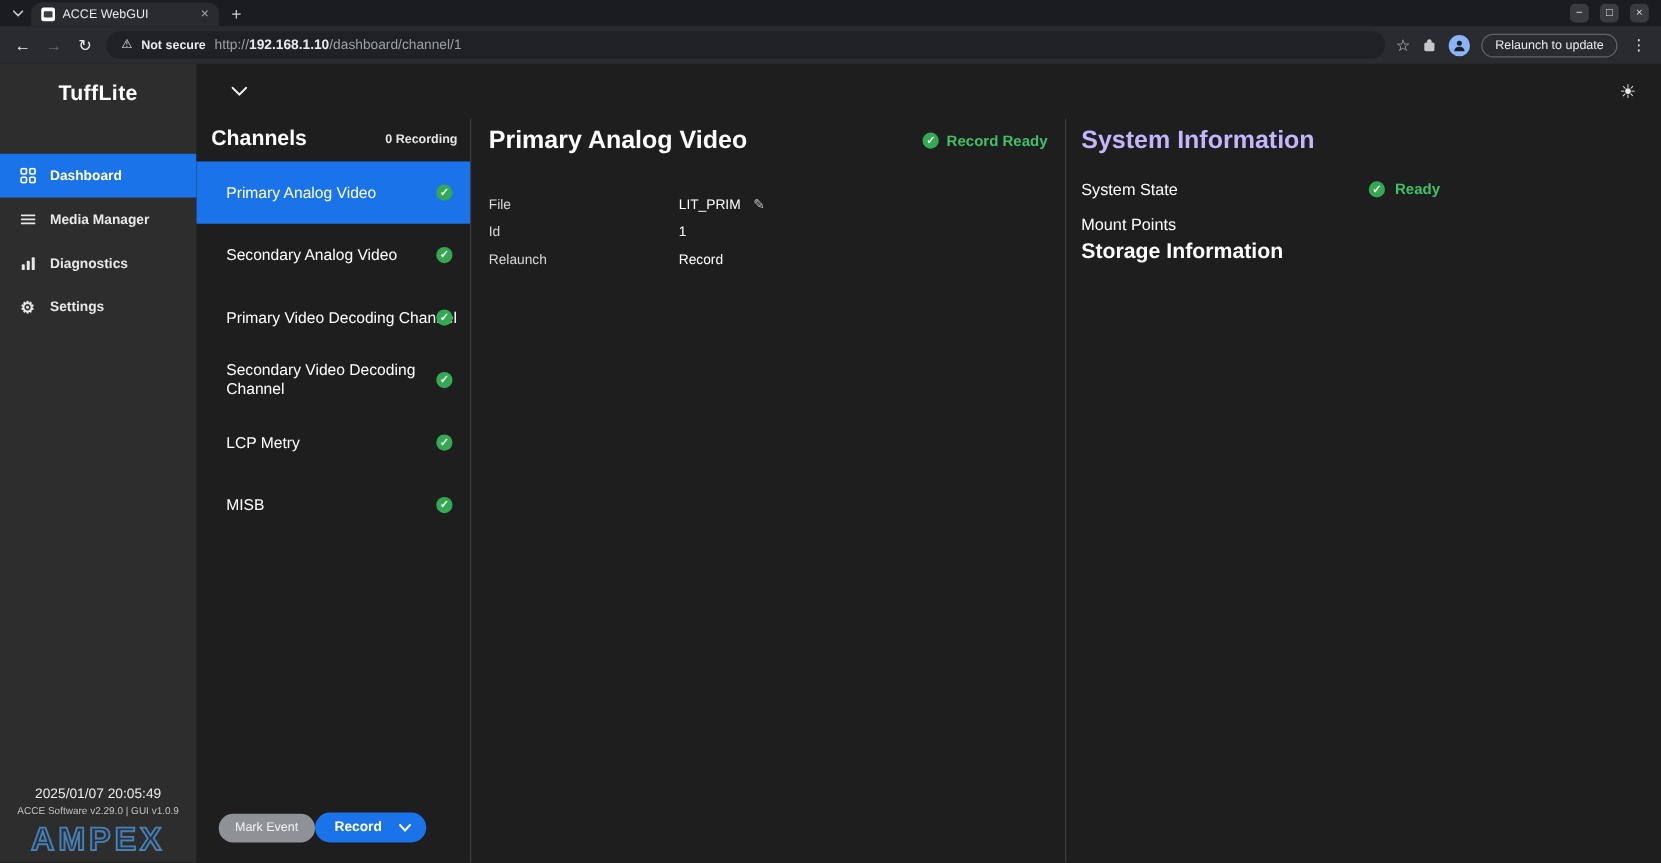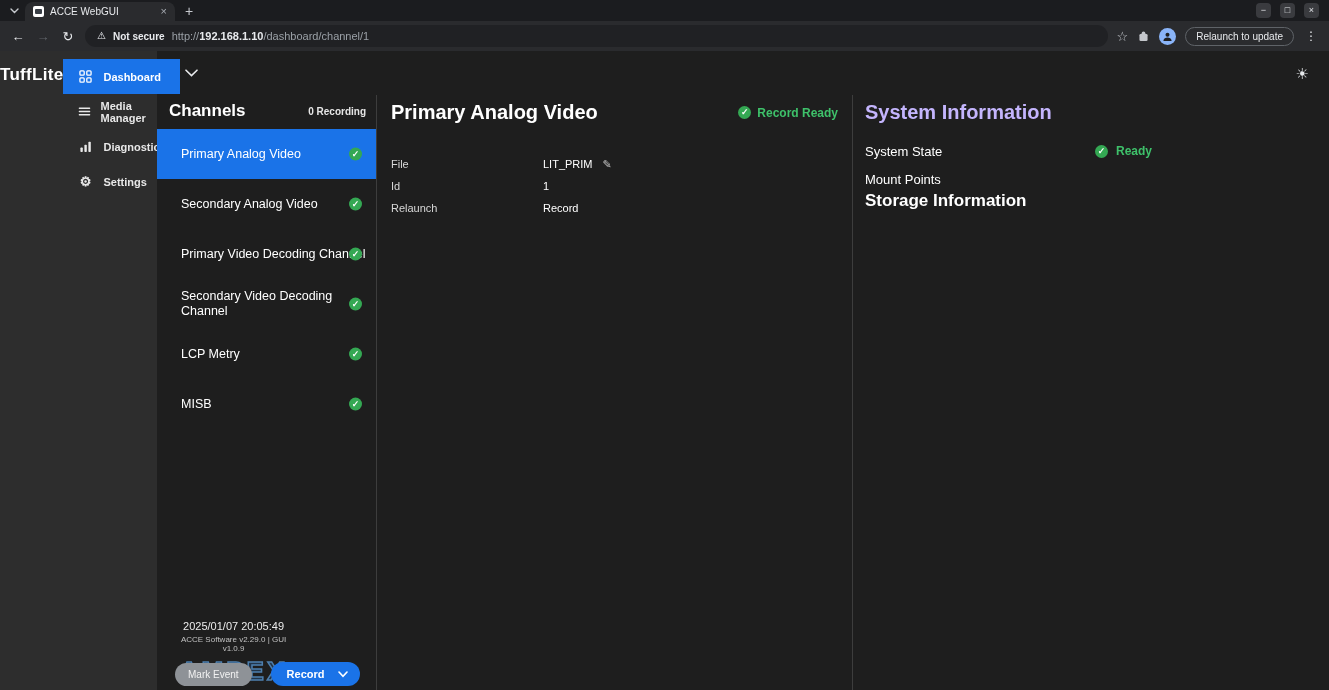--- a/index.html
+++ b/index.html
@@ -27,21 +27,21 @@
   .notsecure { font-size:10px; font-weight:700; color:#e8eaed; white-space:nowrap; }
   .url { font-size:11px; color:#9aa0a6; white-space:nowrap; overflow:hidden; }
   .url .host { color:#e8eaed; font-weight:600; }
   .tb-ico { font-size:13px; color:#c4c7cc; line-height:1; display:flex; align-items:center; }
   .avatar { width:17px; height:17px; border-radius:50%; background:#8ab4f8; display:flex; align-items:center; justify-content:center; }
   .relaunch { border:1px solid #5f6368; border-radius:12px; padding:3px 10px; font-size:10px; color:#e8eaed; white-space:nowrap; background:transparent; }
   .kebab { font-size:12px; color:#e8eaed; padding:0 2px; }
 
   
   .page { flex:1; display:flex; min-height:0; }
-  .sidebar { width:157px; background:#2d2d2d; display:flex; flex-direction:row; flex:0 0 auto; }
+  .sidebar { width:157px; background:#2d2d2d; display:flex; flex-direction:column; flex:0 0 auto;gap:16px; }
   .brand { height:48px; display:flex; align-items:center; justify-content:center; font-size:17px; font-weight:700; color:#ffffff; letter-spacing:0.3px; }
   .nav { margin-top:8px; display:flex; flex-direction:column; }
   .nav-item { height:35px; display:flex; align-items:center; gap:10px; padding:0 14px; font-size:11px; font-weight:700; color:#e8e8e8; cursor:default; }
   .nav-item.active { background:#1a73e8; color:#ffffff; }
   .ni { width:16px; display:flex; justify-content:center; align-items:center; color:inherit; font-size:13px; line-height:1; }
   .sidebar-footer { margin-top:auto; text-align:center; padding-bottom:6px; }
   .timestamp { font-size:11px; color:#ececec; }
   .version { font-size:8px; color:#c2c2c2; margin-top:3px; }
   .ampex { margin-top:5px; font-size:26px; font-weight:800; letter-spacing:3px; color:#22354a; -webkit-text-stroke:1.5px #4d7fae; line-height:1; }
 
@@ -56,21 +56,21 @@
   .channels-title { font-size:17px; font-weight:700; color:#ffffff; }
   .recording-count { font-size:10px; font-weight:600; color:#e6e6e6; }
   .channel-list { flex:1; min-height:0; overflow:hidden; display:flex; flex-direction:column; }
   .channel-item { position:relative; min-height:50px; display:flex; align-items:center; padding:6px 38px 6px 24px; font-size:12.5px; color:#ffffff; cursor:default; }
   .channel-item.active { background:#1a73e8; }
   .channel-item .label { line-height:1.2; }
   .channel-item.nowrap { padding-right:0; }
   .channel-item.nowrap .label { white-space:nowrap; }
   .check { width:13px; height:13px; border-radius:50%; background:#34a853; color:#ffffff; font-size:9px; font-weight:700; display:flex; align-items:center; justify-content:center; line-height:1; flex:0 0 auto; }
   .channel-item > .check { position:absolute; right:14px; top:50%; transform:translateY(-50%); }
-  .channel-actions { display:flex; align-items:center; gap:19px; padding:10px 14px 4px 18px; }
+  .channel-actions { display:flex; align-items:center; padding:10px 14px 16px 18px; }
   .btn-mark { background:#8e9297; color:#f2f2f2; font-size:10px; border:none; border-radius:13px; padding:6px 13px; font-family:inherit; }
   .btn-record { background:#1a73e8; color:#ffffff; font-size:11px; font-weight:600; border:none; border-radius:14px; padding:6px 12px 6px 16px; display:flex; align-items:center; gap:14px; font-family:inherit; }
 
   .detail { width:476px; flex:0 0 auto; border-right:1px solid #3d3d3d; padding:6px 14px; display:flex; flex-direction:column; }
   .detail-header { display:flex; align-items:center; justify-content:space-between; }
   .detail-title { font-size:20px; font-weight:700; color:#ffffff; }
   .status { display:flex; align-items:center; gap:6px; font-size:12px; font-weight:600; color:#3ec16a; }
   .fields { margin-top:34px; display:flex; flex-direction:column; gap:10px; }
   .field-row { display:flex; align-items:center; font-size:11px; }
   .field-label { width:152px; color:#d8d8d8; flex:0 0 auto; }

